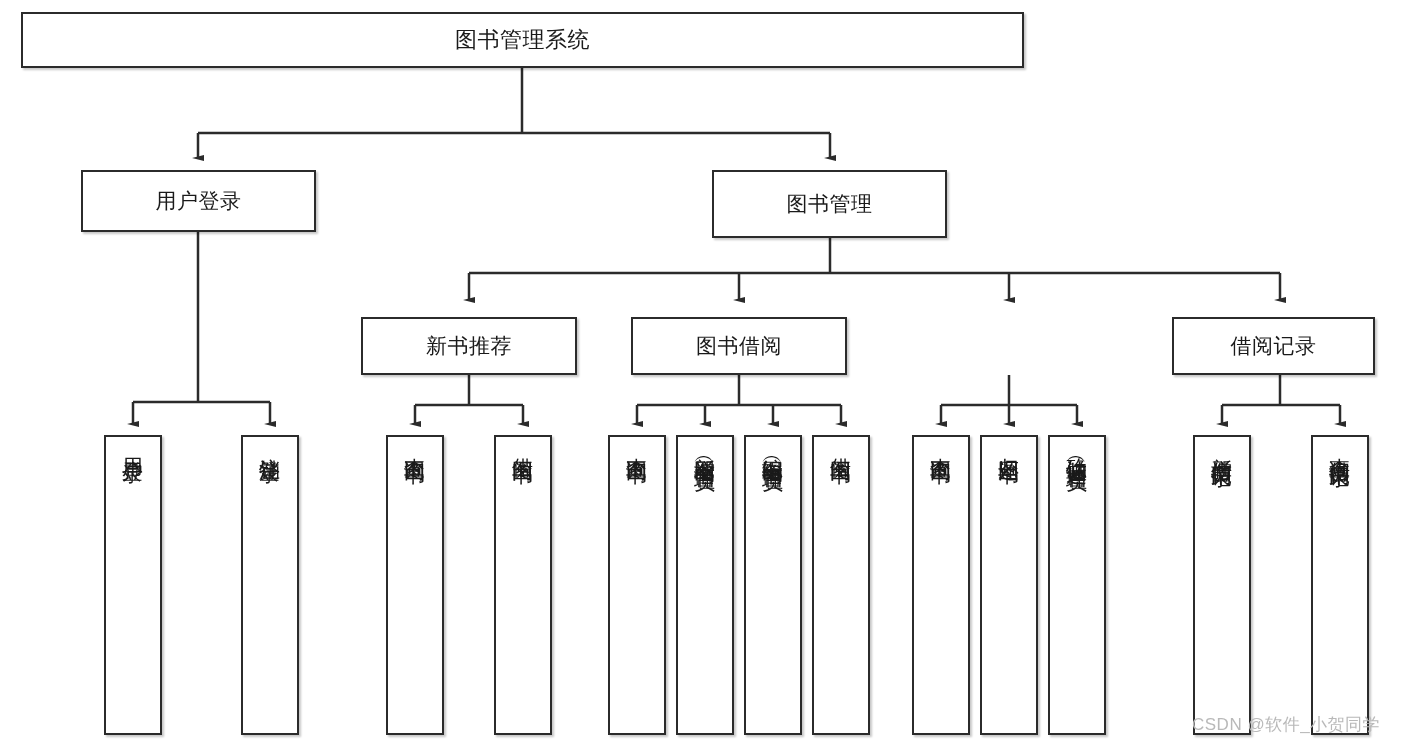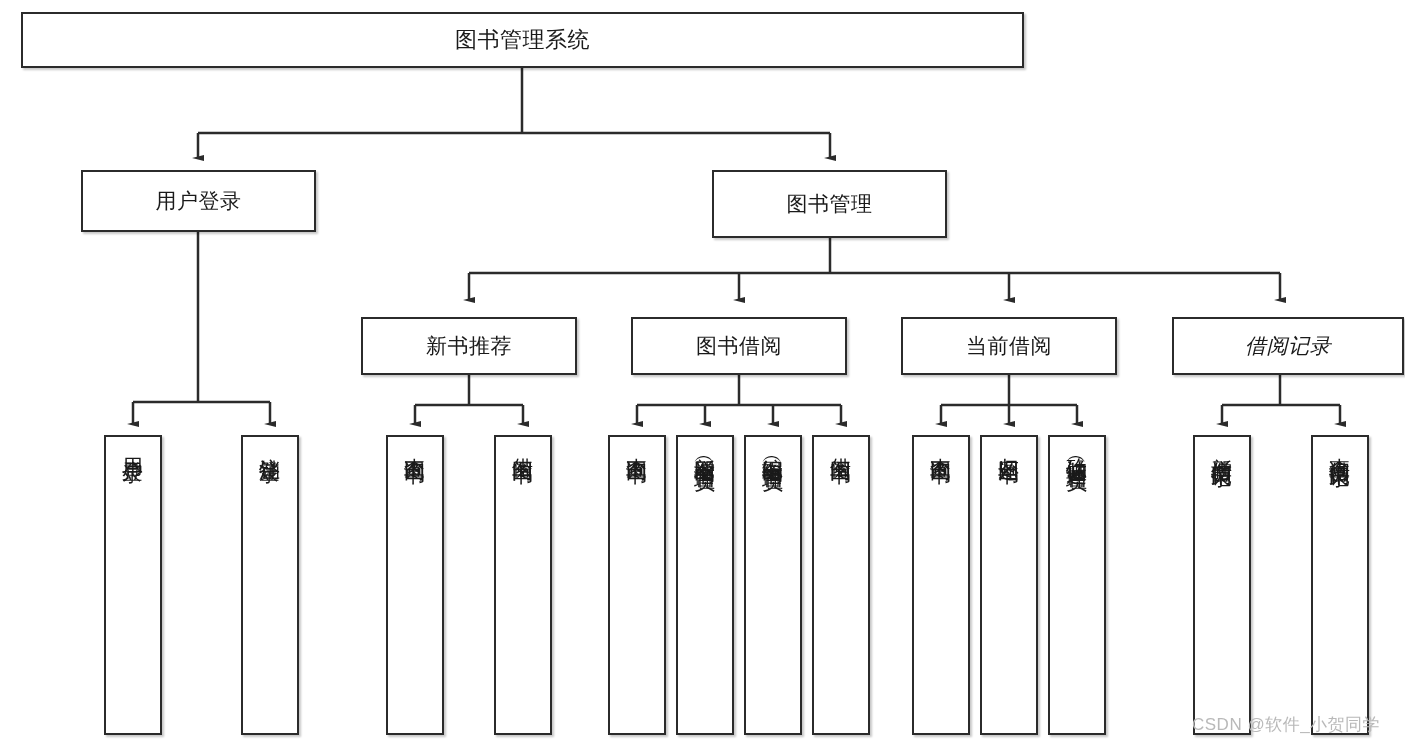--- a/index.html
+++ b/index.html
@@ -133,24 +133,21 @@
   <div class="node horiz" style="left:712px; top:170px; width:235px; height:68px;">
     <span class="label">图书管理</span>
   </div>
 
   <div class="node horiz" style="left:631px; top:317px; width:216px; height:58px;">
     <span class="label">图书借阅</span>
   </div>
   <div class="node horiz" style="left:361px; top:317px; width:216px; height:58px;">
     <span class="label">新书推荐</span>
   </div>
-  <div class="node horiz" style="left:901px; top:317px; width:216px; height:58px;">
-    <span class="label">当前借阅</span>
-  </div>
-  <div class="node horiz" style="left:1172px; top:317px; width:232px; height:58px;font-style:italic;">
+  <div class="node horiz" style="left:1172px; top:317px; width:203px; height:58px;">
     <span class="label">借阅记录</span>
   </div>
 
   <div class="node vert" style="left:104px; top:435px; width:58px; height:300px;">
     <span class="label">用户登录</span>
   </div>
   <div class="node vert" style="left:241px; top:435px; width:58px; height:300px;">
     <span class="label">注销登录</span>
   </div>
 

